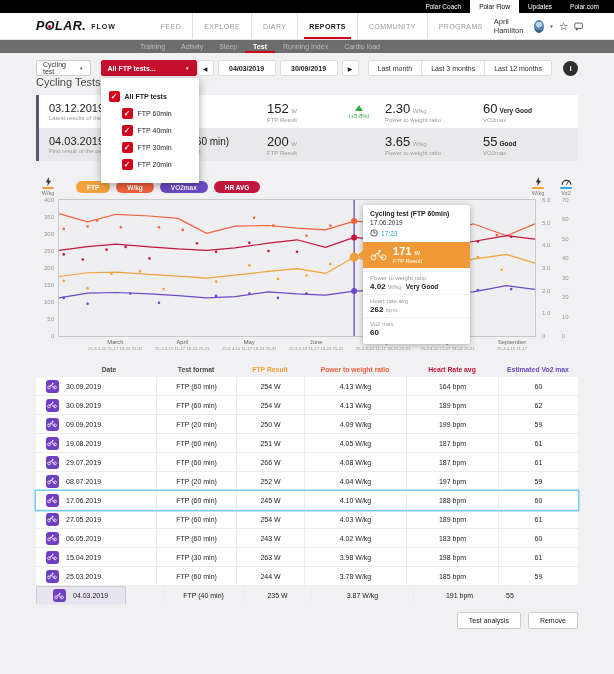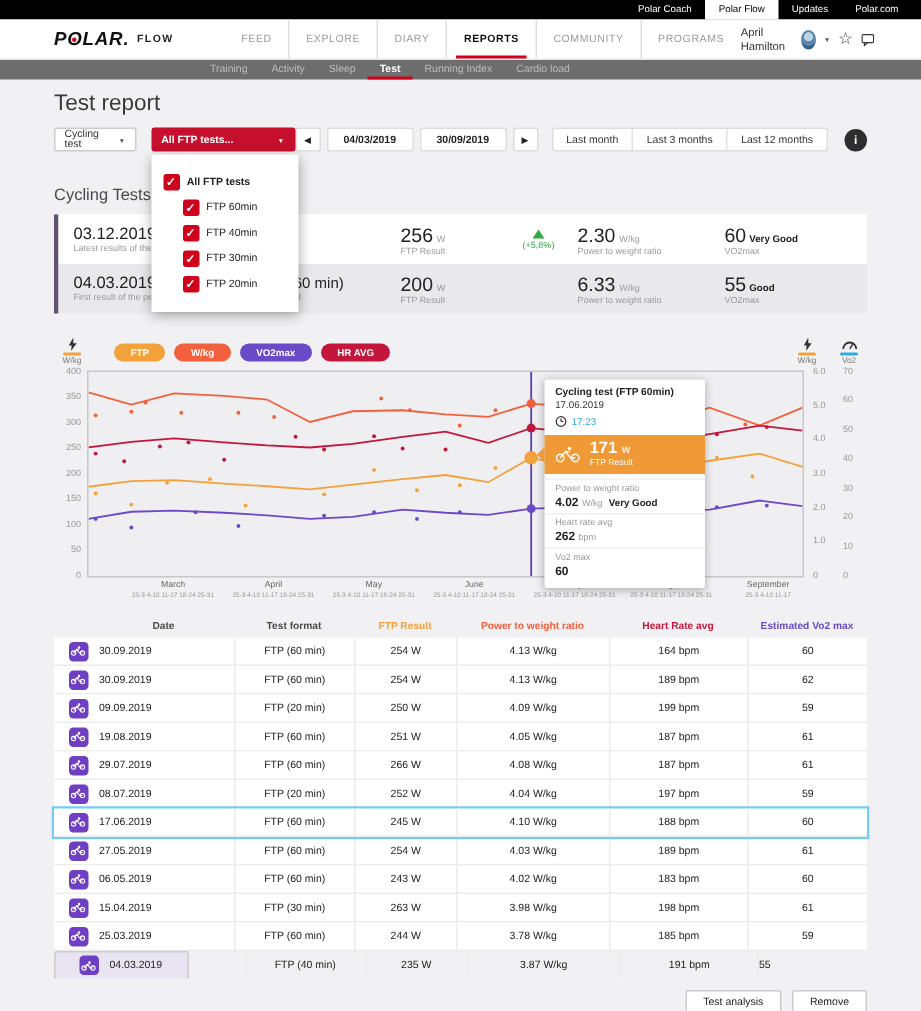--- a/index.html
+++ b/index.html
@@ -42,21 +42,21 @@
   .chk{width:11px;height:11px;min-width:11px;background:#d0021b;border-radius:2px;color:#fff;font-size:8px;line-height:11px;text-align:center;font-weight:bold}
   .dd-label{font-size:7px;color:#222}
   .dd-item.parent .dd-label{font-weight:bold}
   .date-controls{margin-left:auto;display:flex;align-items:center;gap:4px}
   .btn-sq{width:17px;height:16px;border:1px solid #ddd;background:#fff;border-radius:2px;font-size:6px;color:#222;display:flex;align-items:center;justify-content:center;cursor:pointer}
   .date-field{width:58px;height:16px;border:1px solid #ddd;background:#fff;border-radius:2px;font-size:7px;font-weight:bold;color:#222;display:flex;align-items:center;justify-content:center}
   .range-group{display:flex;height:16px;border:1px solid #ddd;background:#fff;border-radius:2px;margin-left:5px}
   .range-btn{font-size:7px;color:#333;padding:0 9px;display:flex;align-items:center;border-right:1px solid #e2e2e2;cursor:pointer;white-space:nowrap}
   .range-btn:last-child{border-right:none}
   .info-btn{width:15px;height:15px;border-radius:50%;background:#2e2e2e;color:#fff;font-size:8px;font-weight:bold;display:flex;align-items:center;justify-content:center;margin-left:7px;cursor:pointer}
-  .section-heading{font-size:11px;color:#4a4a4a;margin:23px 0 7px}
+  .section-heading{font-size:11px;color:#4a4a4a;margin:0 0 7px}
   
   .summary{border-left:3px solid #5e5372}
   .sum-row{display:grid;grid-template-columns:122px 96px 66px 52px 98px 1fr;align-items:center;height:33px;padding-left:10px;background:#fff}
   .sum-row.alt{background:#e9e8ea}
   .sum-date{font-size:11px;color:#222}
   .cap{font-size:6px;color:#9a9a9a;margin-top:1px}
   .sum-big{font-size:13px;color:#222}
   .unit{font-size:6px;color:#9a9a9a}
   .rating{font-size:6.5px;font-weight:bold;color:#222;margin-left:2px}
   .sum-fmt{font-size:10px;color:#222}
@@ -157,21 +157,20 @@
 <div class="subnav" id="subnav">
     <div class="subnav-item">Training</div>
     <div class="subnav-item">Activity</div>
     <div class="subnav-item">Sleep</div>
     <div class="subnav-item active">Test</div>
     <div class="subnav-item">Running Index</div>
     <div class="subnav-item">Cardio load</div>
   </div>
 
 <div class="content">
-  <div class="page-title">Test report</div>
 
   <div class="filters">
     <div class="sel">
       <span>Cycling test</span>
       <span class="caret-sm">▼</span>
     </div>
     <div class="dd-wrap">
       <div class="sel red">
         <span>All FTP tests...</span>
         <span class="caret-sm" style="color:#fff">▼</span>
@@ -219,21 +218,21 @@
     <div class="sum-row">
       <div>
         <div class="sum-date">03.12.2019</div>
         <div class="cap">Latest results of the period</div>
       </div>
       <div>
         <div class="sum-fmt"></div>
         <div class="cap"></div>
       </div>
       <div>
-        <div><span class="sum-big">256</span> <span class="unit">W</span></div>
+        <div><span class="sum-big">152</span> <span class="unit">W</span></div>
         <div class="cap">FTP Result</div>
       </div>
       <div class="change-cell">
         <div class="tri-up"></div>
         <div class="change-txt">(+5,8%)</div>
       </div>
       <div>
         <div><span class="sum-big">2.30</span> <span class="unit">W/kg</span></div>
         <div class="cap">Power to weight ratio</div>
       </div>
@@ -250,21 +249,21 @@
       <div>
         <div class="sum-fmt">FTP (60 min)</div>
         <div class="cap">Test format</div>
       </div>
       <div>
         <div><span class="sum-big">200</span> <span class="unit">W</span></div>
         <div class="cap">FTP Result</div>
       </div>
       <div class="change-cell"></div>
       <div>
-        <div><span class="sum-big">6.33</span> <span class="unit">W/kg</span></div>
+        <div><span class="sum-big">3.65</span> <span class="unit">W/kg</span></div>
         <div class="cap">Power to weight ratio</div>
       </div>
       <div>
         <div><span class="sum-big">55</span><span class="rating">Good</span></div>
         <div class="cap">VO2max</div>
       </div>
     </div>
   </div>
 
   <div class="legend">

